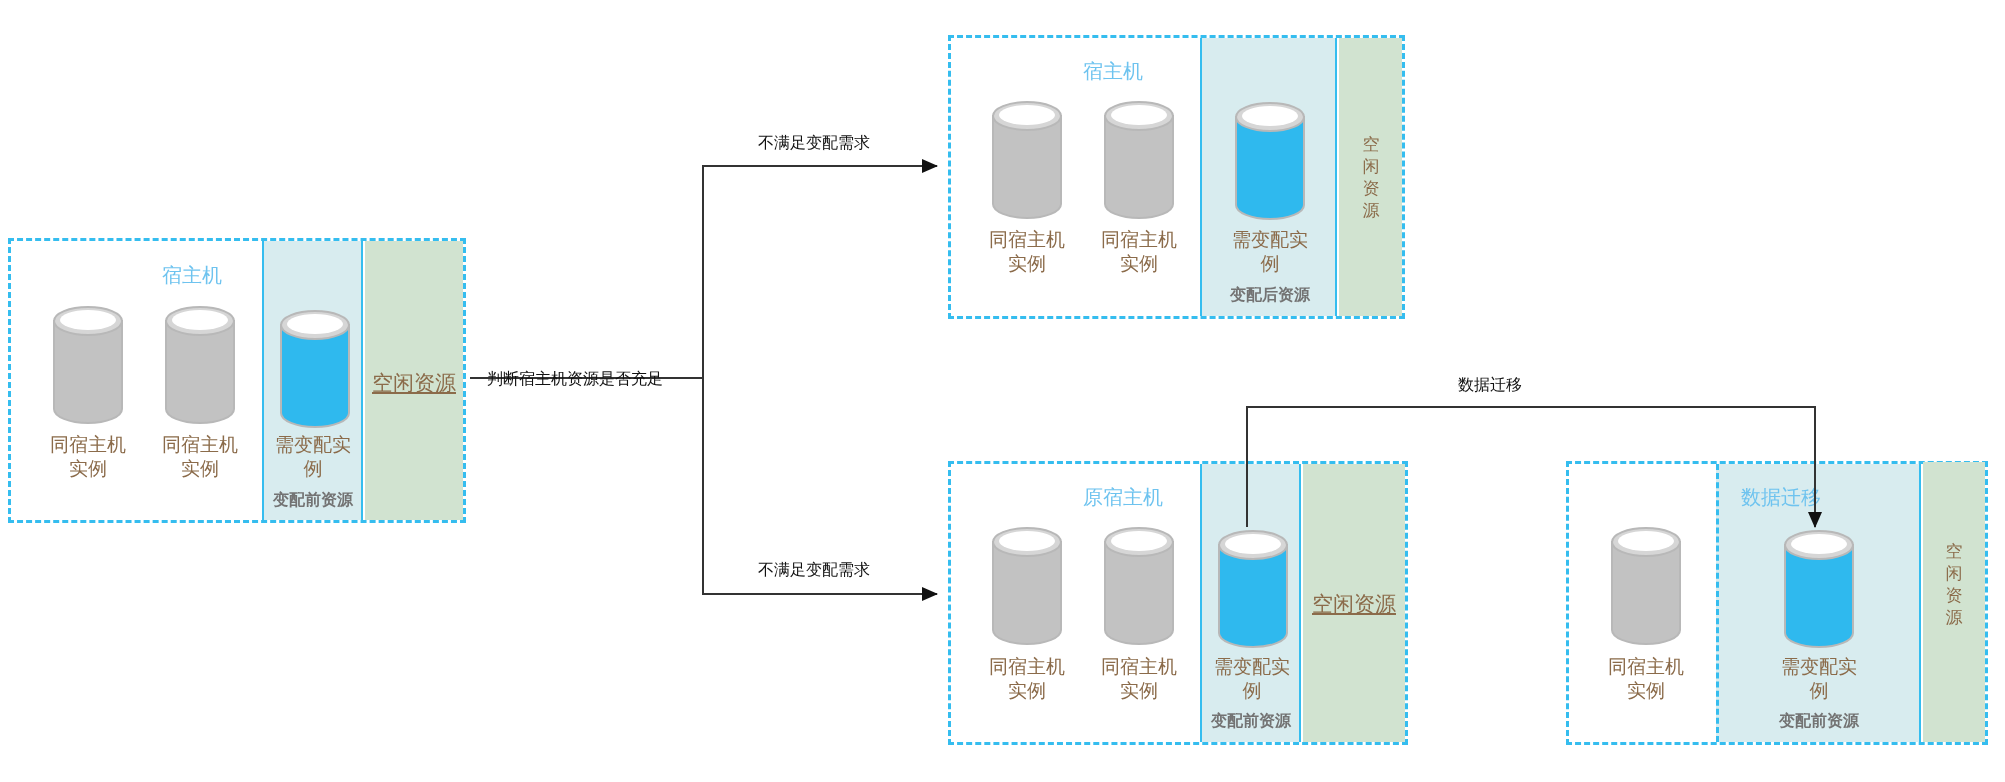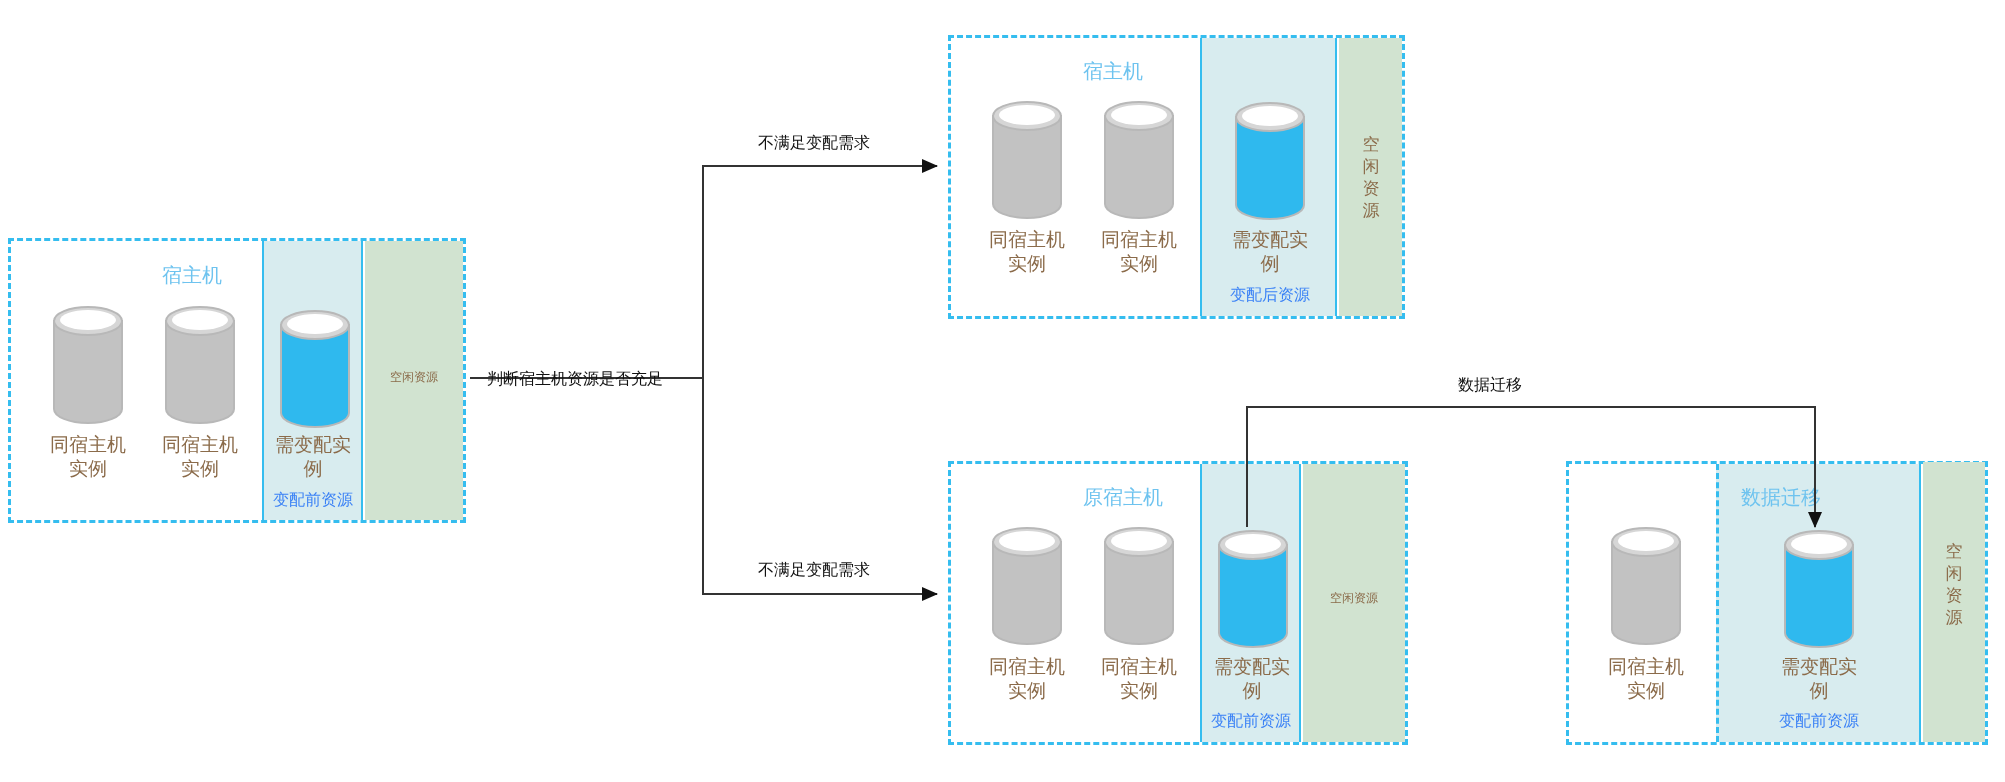--- a/index.html
+++ b/index.html
@@ -5,22 +5,22 @@
   html, body { margin:0; padding:0; background:#ffffff; }
   body { width:2005px; height:782px; position:relative; overflow:hidden;
          font-family: "DejaVu Sans", "Liberation Sans", sans-serif; }
   .abs { position:absolute; box-sizing:border-box; }
   .dash { border:3px dashed #35bdef; }
   .sec-blue { background:#d8ecef; }
   .sec-green { background:#d1e3d0; }
   .solid-left { border-left:2px solid #35bdef; }
   .host-title { position:absolute; color:#6ec3ef; font-size:20px; white-space:nowrap; }
   .cyl-label { position:absolute; color:#8b6b4a; font-size:19px; line-height:24px; text-align:center; width:110px; }
-  .res-label { position:absolute; color:#3b82f6; font-size:16px; font-weight:normal; text-align:center; white-space:nowrap; }
-  .free-label { position:absolute; color:#8b6b4a; font-size:12px; text-align:center; white-space:nowrap; }
+  .res-label { position:absolute; color:#737373; font-size:16px; font-weight:bold; text-align:center; white-space:nowrap; }
+  .free-label { position:absolute; color:#8b6b4a; font-size:21px; text-align:center; white-space:nowrap;text-decoration:underline; }
   .free-vert { position:absolute; color:#8b6b4a; font-size:17px; line-height:22px; width:20px; text-align:center; }
   .conn-label { position:absolute; color:#111; font-size:16px; white-space:nowrap; }
   svg.cyl { position:absolute; overflow:visible; }
   svg.lines { position:absolute; left:0; top:0; }
 </style>
 </head>
 <body>
 
 <div class="abs dash" style="left:8px;top:238px;width:458px;height:285px;"></div>
 <div class="abs sec-blue solid-left" style="left:262px;top:241px;width:101px;height:279px;border-right:2px solid #35bdef;"></div>

